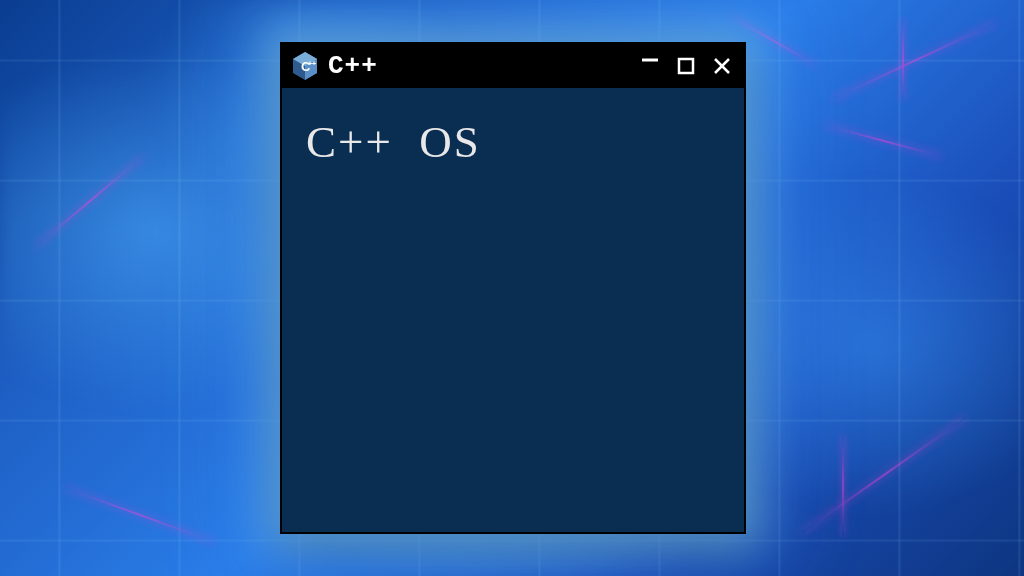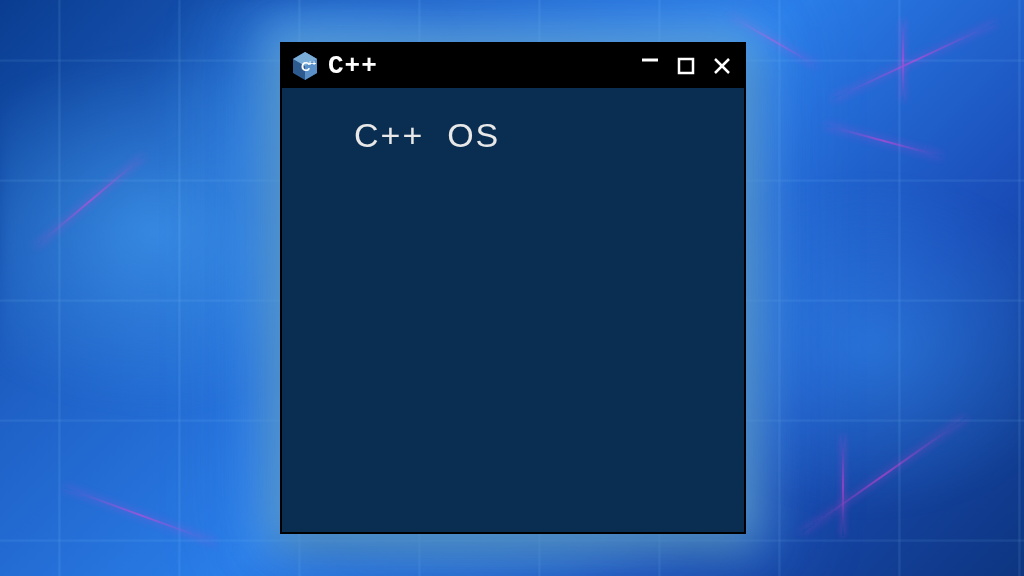--- a/index.html
+++ b/index.html
@@ -146,25 +146,24 @@
       stroke-width: 2.5;
       fill: none;
     }
     
     .window-body {
       padding: 28px 24px;
     }
     
     .body-text {
       color: #e8e8e8;
-      font-size: 34px;
-      font-family: Liberation Sans, sans-serif;
+      font-size: 45px;
+      font-family: Liberation Serif, serif;
       letter-spacing: 2px;
       white-space: pre;
-      margin-left: 48px;
     }
   </style>
 </head>
 <body>
 
 <div class="bg-layer"></div>
 <div class="circuit-lines"></div>
 <div class="magenta-accents">
   <div class="magenta-line ml1"></div>
   <div class="magenta-line ml2"></div>

